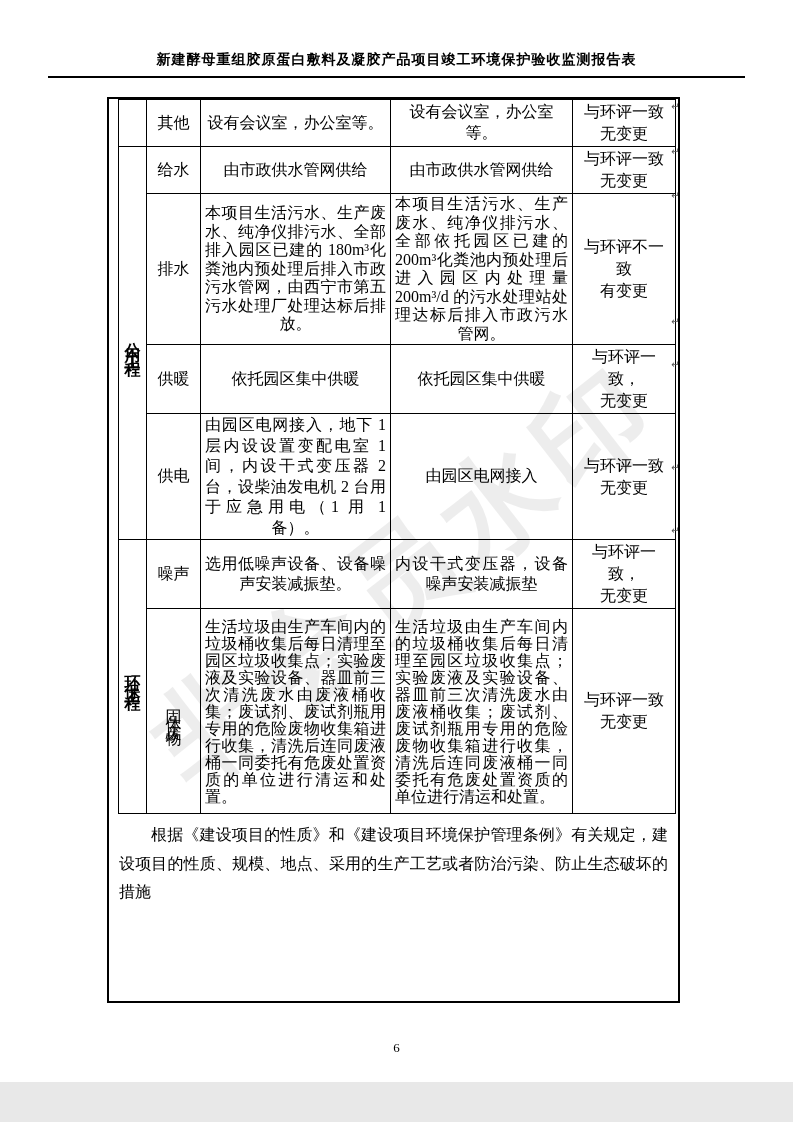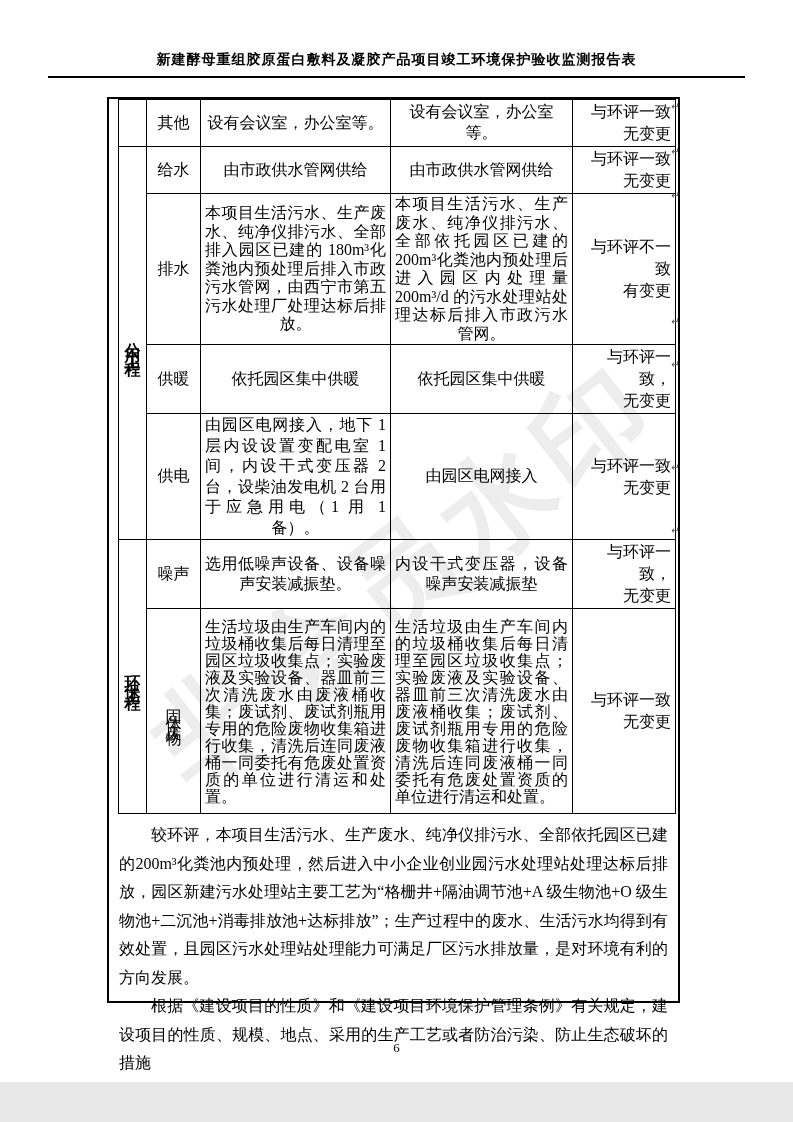--- a/index.html
+++ b/index.html
@@ -30,21 +30,21 @@
     font-size:16px;
   }
   table.grid td {
     border:1.5px solid #000; padding:1px 4px; box-sizing:border-box;
     vertical-align:middle; overflow:hidden;
   }
   .cell-center { text-align:center; }
   .cell-long-c { text-align:justify; text-align-last:center; line-height:18.5px; }
   .cell-long20 { text-align:justify; line-height:17px; }
   .cell-long20c{ text-align:justify; text-align-last:center; line-height:20.5px; }
-  .cell-consistency { text-align:right; white-space:pre-line; line-height:22px; }
+  .cell-consistency { text-align:center; white-space:pre-line; line-height:22px; }
   .v-label {
     writing-mode:vertical-rl; text-orientation:upright;
     margin:0 auto; letter-spacing:7px; line-height:1;
   }
   .v-bold { font-weight:bold; }
   
   .row-end-mark {
     position:absolute; left:562px; font-size:10px; color:#555;
     font-family:"DejaVu Sans",sans-serif; line-height:10px;
   }
@@ -152,21 +152,20 @@
 
     <span class="row-end-mark" style="top:3px">↵</span>
     <span class="row-end-mark" style="top:48px">↵</span>
     <span class="row-end-mark" style="top:92px">↵</span>
     <span class="row-end-mark" style="top:218px">↵</span>
     <span class="row-end-mark" style="top:261px">↵</span>
     <span class="row-end-mark" style="top:364px">↵</span>
     <span class="row-end-mark" style="top:427px">↵</span>
 
     <div class="narrative">
-      <p>较环评，本项目生活污水、生产废水、纯净仪排污水、全部依托园区已建的200m³化粪池内预处理，然后进入中小企业创业园污水处理站处理达标后排放，园区新建污水处理站主要工艺为“格栅井+隔油调节池+A 级生物池+O 级生物池+二沉池+消毒排放池+达标排放”；生产过程中的废水、生活污水均得到有效处置，且园区污水处理站处理能力可满足厂区污水排放量，是对环境有利的方向发展。</p>
       <p>根据《建设项目的性质》和《建设项目环境保护管理条例》有关规定，建设项目的性质、规模、地点、采用的生产工艺或者防治污染、防止生态破坏的措施</p>
     </div>
 
   </div>
 
   <div class="page-number">6</div>
 
 </div>
 
 </body></html>

